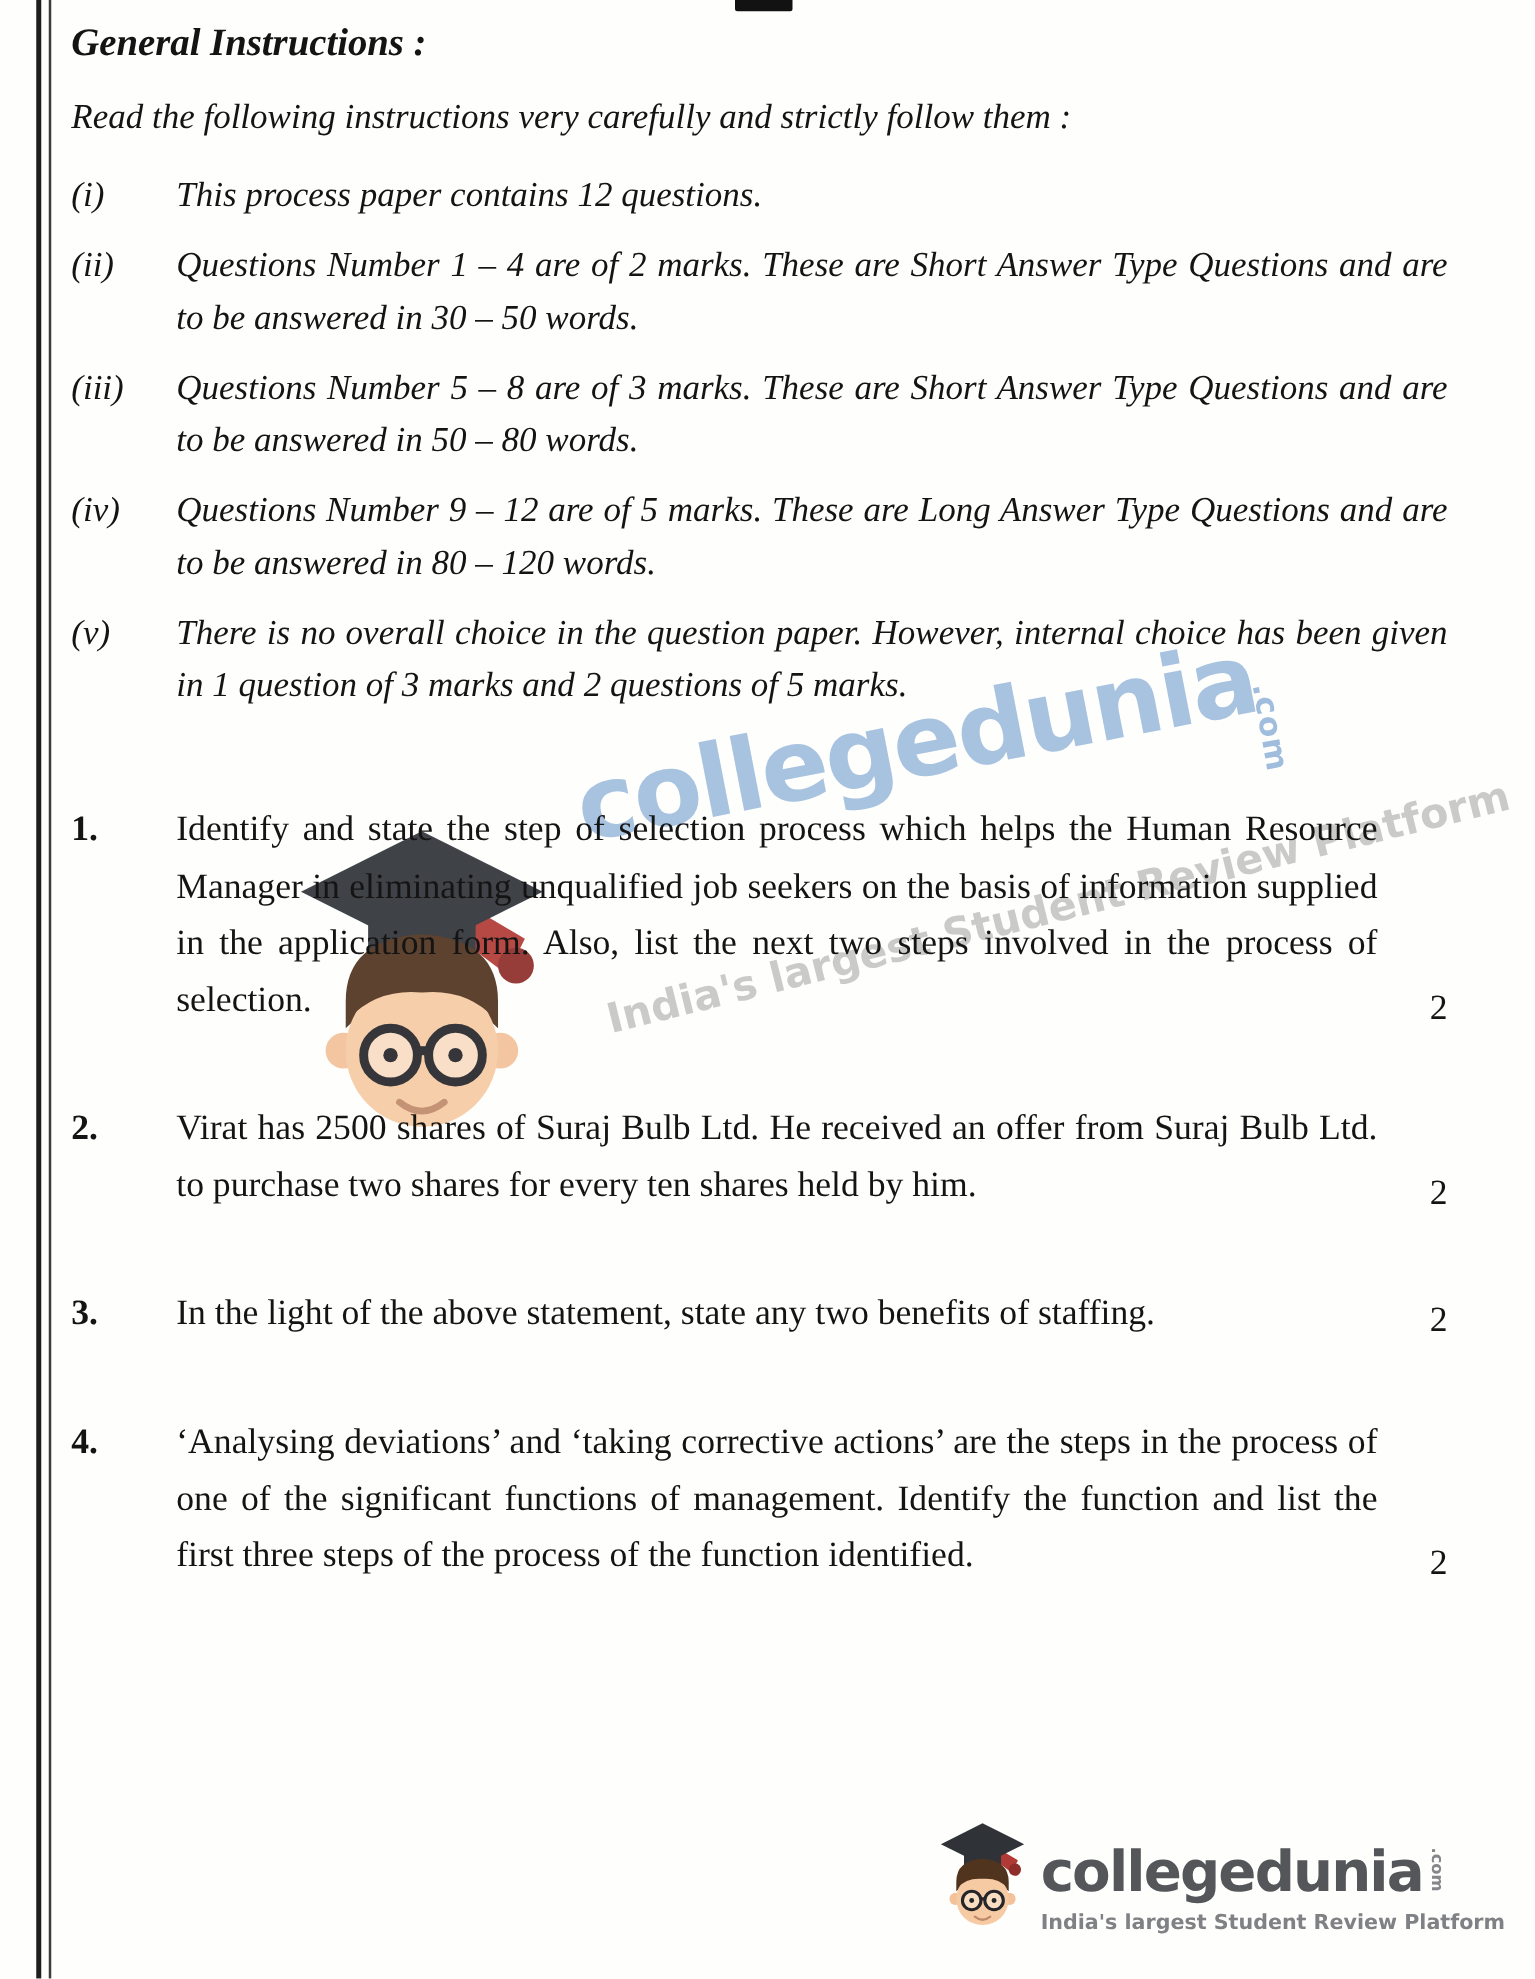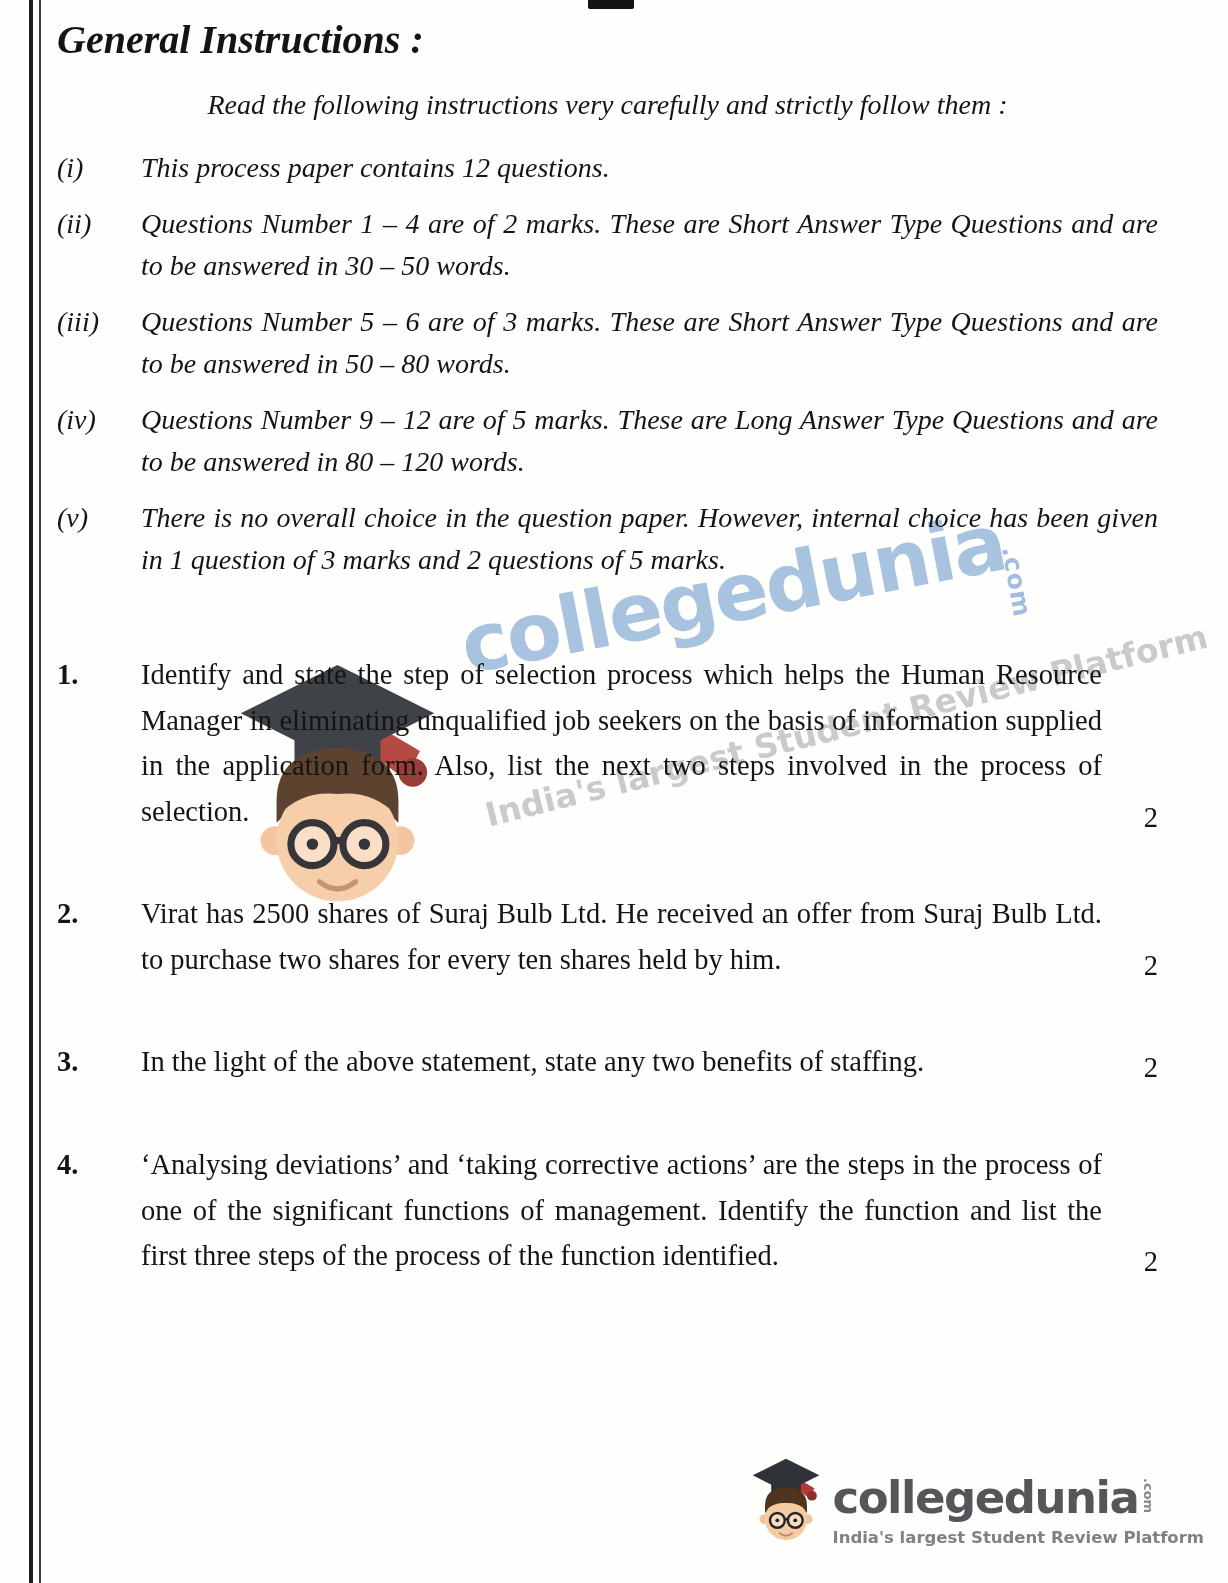--- a/index.html
+++ b/index.html
@@ -33,22 +33,22 @@
   .wm-tagline {
     position:absolute; left:486px; top:796px;
     transform:rotate(-14deg); transform-origin:0 50%;
     font-family:"DejaVu Sans", sans-serif; font-weight:bold;
     font-size:33px; color:rgba(158,158,158,0.55); white-space:nowrap;
   }
   .wm-mascot { position:absolute; left:230px; top:645px; width:215px; height:280px; opacity:0.92; }
 
   
   .content { position:absolute; left:57px; right:70px; top:0; z-index:1; }
-  .gi-heading { font-style:italic; font-weight:bold; font-size:40px; margin-top:16px; }
-  .gi-intro   { font-style:italic; font-size:28px; margin-top:26px;text-align:center; }
+  .gi-heading { font-style:italic; font-weight:bold; font-size:31px; margin-top:16px; }
+  .gi-intro   { font-style:italic; font-size:28px; margin-top:26px; }
   .inst-list  { margin-top:26px; font-style:italic; font-size:28px; }
   .instruction-item { display:flex; margin-bottom:13px; line-height:1.52; }
   .inst-num  { flex:0 0 84px; }
   .inst-body { flex:1; text-align:justify; }
   .b { font-weight:normal; }
 
   .q-list { margin-top:70px; font-size:28.5px; }
   .question { display:flex; margin-bottom:48px; line-height:1.6; }
   .q-num  { flex:0 0 84px; font-weight:bold; }
   .q-body { flex:1; position:relative; padding-right:56px; }
@@ -127,21 +127,21 @@
         <div class="instruction-item">
           <div class="inst-num">(i)</div>
           <div class="inst-body"><span>This process paper contains </span><span class="b">12</span><span> questions.</span></div>
         </div>
         <div class="instruction-item">
           <div class="inst-num">(ii)</div>
           <div class="inst-body"><span>Questions Number </span><span class="b">1 – 4</span><span> are of </span><span class="b">2</span><span> marks. These are Short Answer Type Questions and are to be answered in 30 – 50 words.</span></div>
         </div>
         <div class="instruction-item">
           <div class="inst-num">(iii)</div>
-          <div class="inst-body"><span>Questions Number </span><span class="b">5 – 6</span><span> are of </span><span class="b">3</span><span> marks. These are Short Answer Type Questions and are to be answered in 50 – 80 words.</span></div>
+          <div class="inst-body"><span>Questions Number </span><span class="b">5 – 8</span><span> are of </span><span class="b">3</span><span> marks. These are Short Answer Type Questions and are to be answered in 50 – 80 words.</span></div>
         </div>
         <div class="instruction-item">
           <div class="inst-num">(iv)</div>
           <div class="inst-body"><span>Questions Number </span><span class="b">9 – 12</span><span> are of </span><span class="b">5</span><span> marks. These are Long Answer Type Questions and are to be answered in 80 – 120 words.</span></div>
         </div>
         <div class="instruction-item">
           <div class="inst-num">(v)</div>
           <div class="inst-body"><span>There is no overall choice in the question paper. However, internal choice has been given in </span><span class="b">1</span><span> question of </span><span class="b">3</span><span> marks and </span><span class="b">2</span><span> questions of </span><span class="b">5</span><span> marks.</span></div>
         </div>
       </div>

